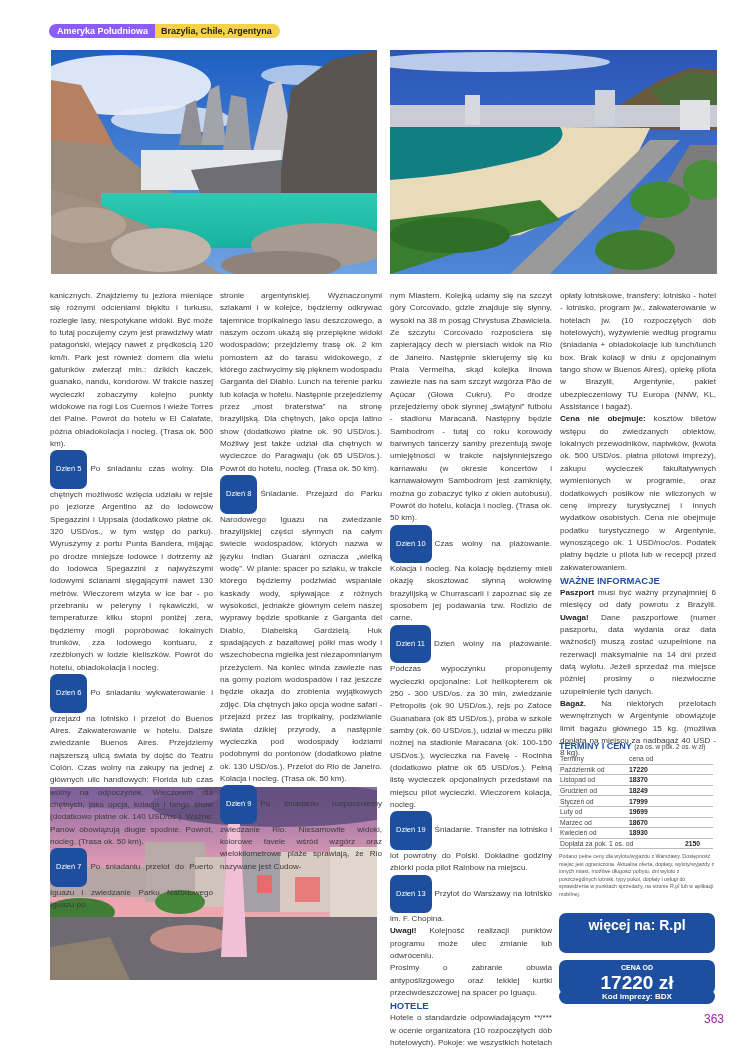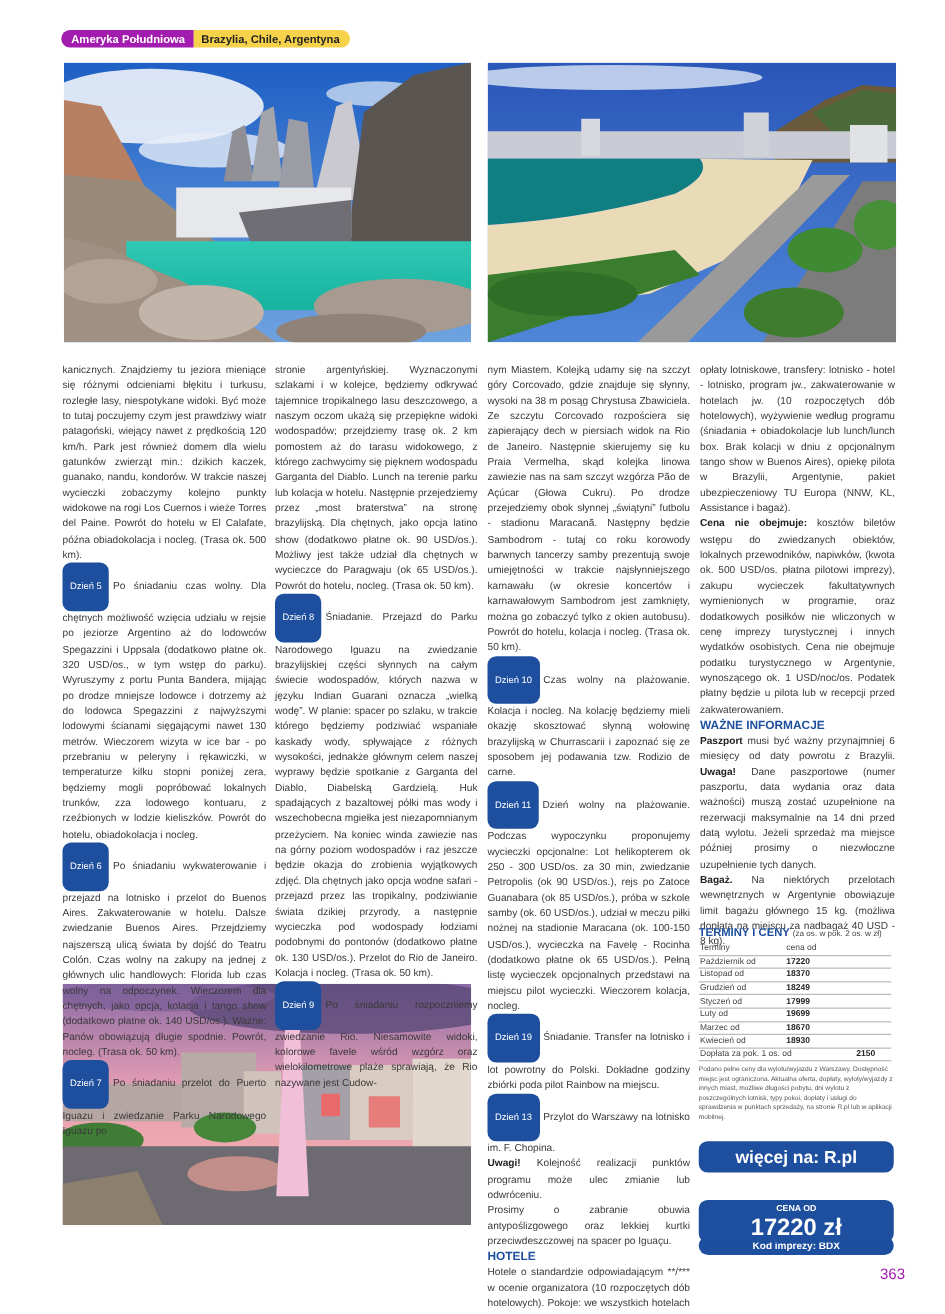--- a/index.html
+++ b/index.html
@@ -1,18 +1,18 @@
 <!DOCTYPE html>
 <html><head>
 <meta charset="utf-8">
 <style>
   html,body{margin:0;padding:0;background:#fff;}
   body{width:756px;height:1051px;position:relative;overflow:hidden;font-family:"Liberation Sans",sans-serif;color:#333;}
   .tag{position:absolute;top:24px;left:49px;height:14px;display:flex;font-size:9px;font-weight:bold;line-height:14px;}
-  .tag .reg{background:#a21caf;color:#fff;padding:0 7px 0 8px;border-radius:7px 0 0 7px;}
+  .tag .reg{background:#8b5cf6;color:#fff;padding:0 7px 0 8px;border-radius:7px 0 0 7px;}
   .tag .cty{background:#f6d24a;color:#222;padding:0 8px 0 6px;border-radius:0 7px 7px 0;text-align:center;}
   .photo{position:absolute;overflow:hidden;}
   .photo svg{display:block;width:100%;height:100%;}
   .col{position:absolute;top:290px;font-size:8.1px;line-height:12.35px;text-align:justify;color:#3a3a3a;}
   .col p{margin:0;}
   .day{display:inline-block;background:#1d4f9e;color:#fff;font-weight:normal;border-radius:7px;padding:14px 6px;font-size:7.5px;line-height:10.5px;margin-right:3px;}
   .h{color:#1d4f9e;font-weight:bold;font-size:9.5px;line-height:12px;margin-top:1px;}
   b.k{color:#222;}
   .prices{position:absolute;left:559px;top:741px;width:154px;font-size:6.8px;color:#444;}
   .prices .title{color:#1d4f9e;font-weight:bold;font-size:9px;}
@@ -209,20 +209,20 @@
         <tr>
           <td colspan="2">Dopłata za pok. 1 os. od</td>
           <td class="v">2150</td>
         </tr>
   </tbody>
     </table>
 </div>
 
 <div class="note">Podano pełne ceny dla wylotu/wyjazdu z Warszawy. Dostępność miejsc jest ograniczona. Aktualna oferta, dopłaty, wyloty/wyjazdy z innych miast, możliwe długości pobytu, dni wylotu z poszczególnych lotnisk, typy pokoi, dopłaty i usługi do sprawdzenia w punktach sprzedaży, na stronie R.pl lub w aplikacji mobilnej.</div>
 
-<div class="btn" style="top:913px;height:25px;line-height:24px;font-size:14px;">więcej na: R.pl</div>
+<div class="btn" style="top:913px;height:40px;line-height:24px;font-size:14px;">więcej na: R.pl</div>
 <div class="btn" style="top:941px;height:15px;line-height:15px;font-size:8px;border-radius:8px;margin-top:48px;">Kod imprezy: BDX</div>
 <div class="btn" style="top:960px;height:34px;">
   <div style="font-size:7px;line-height:10px;padding-top:3px;">CENA OD</div>
   <div style="font-size:19px;line-height:19px;">17220 zł</div>
 </div>
 
 <div class="pagenum">363</div>
 
 </body></html>

